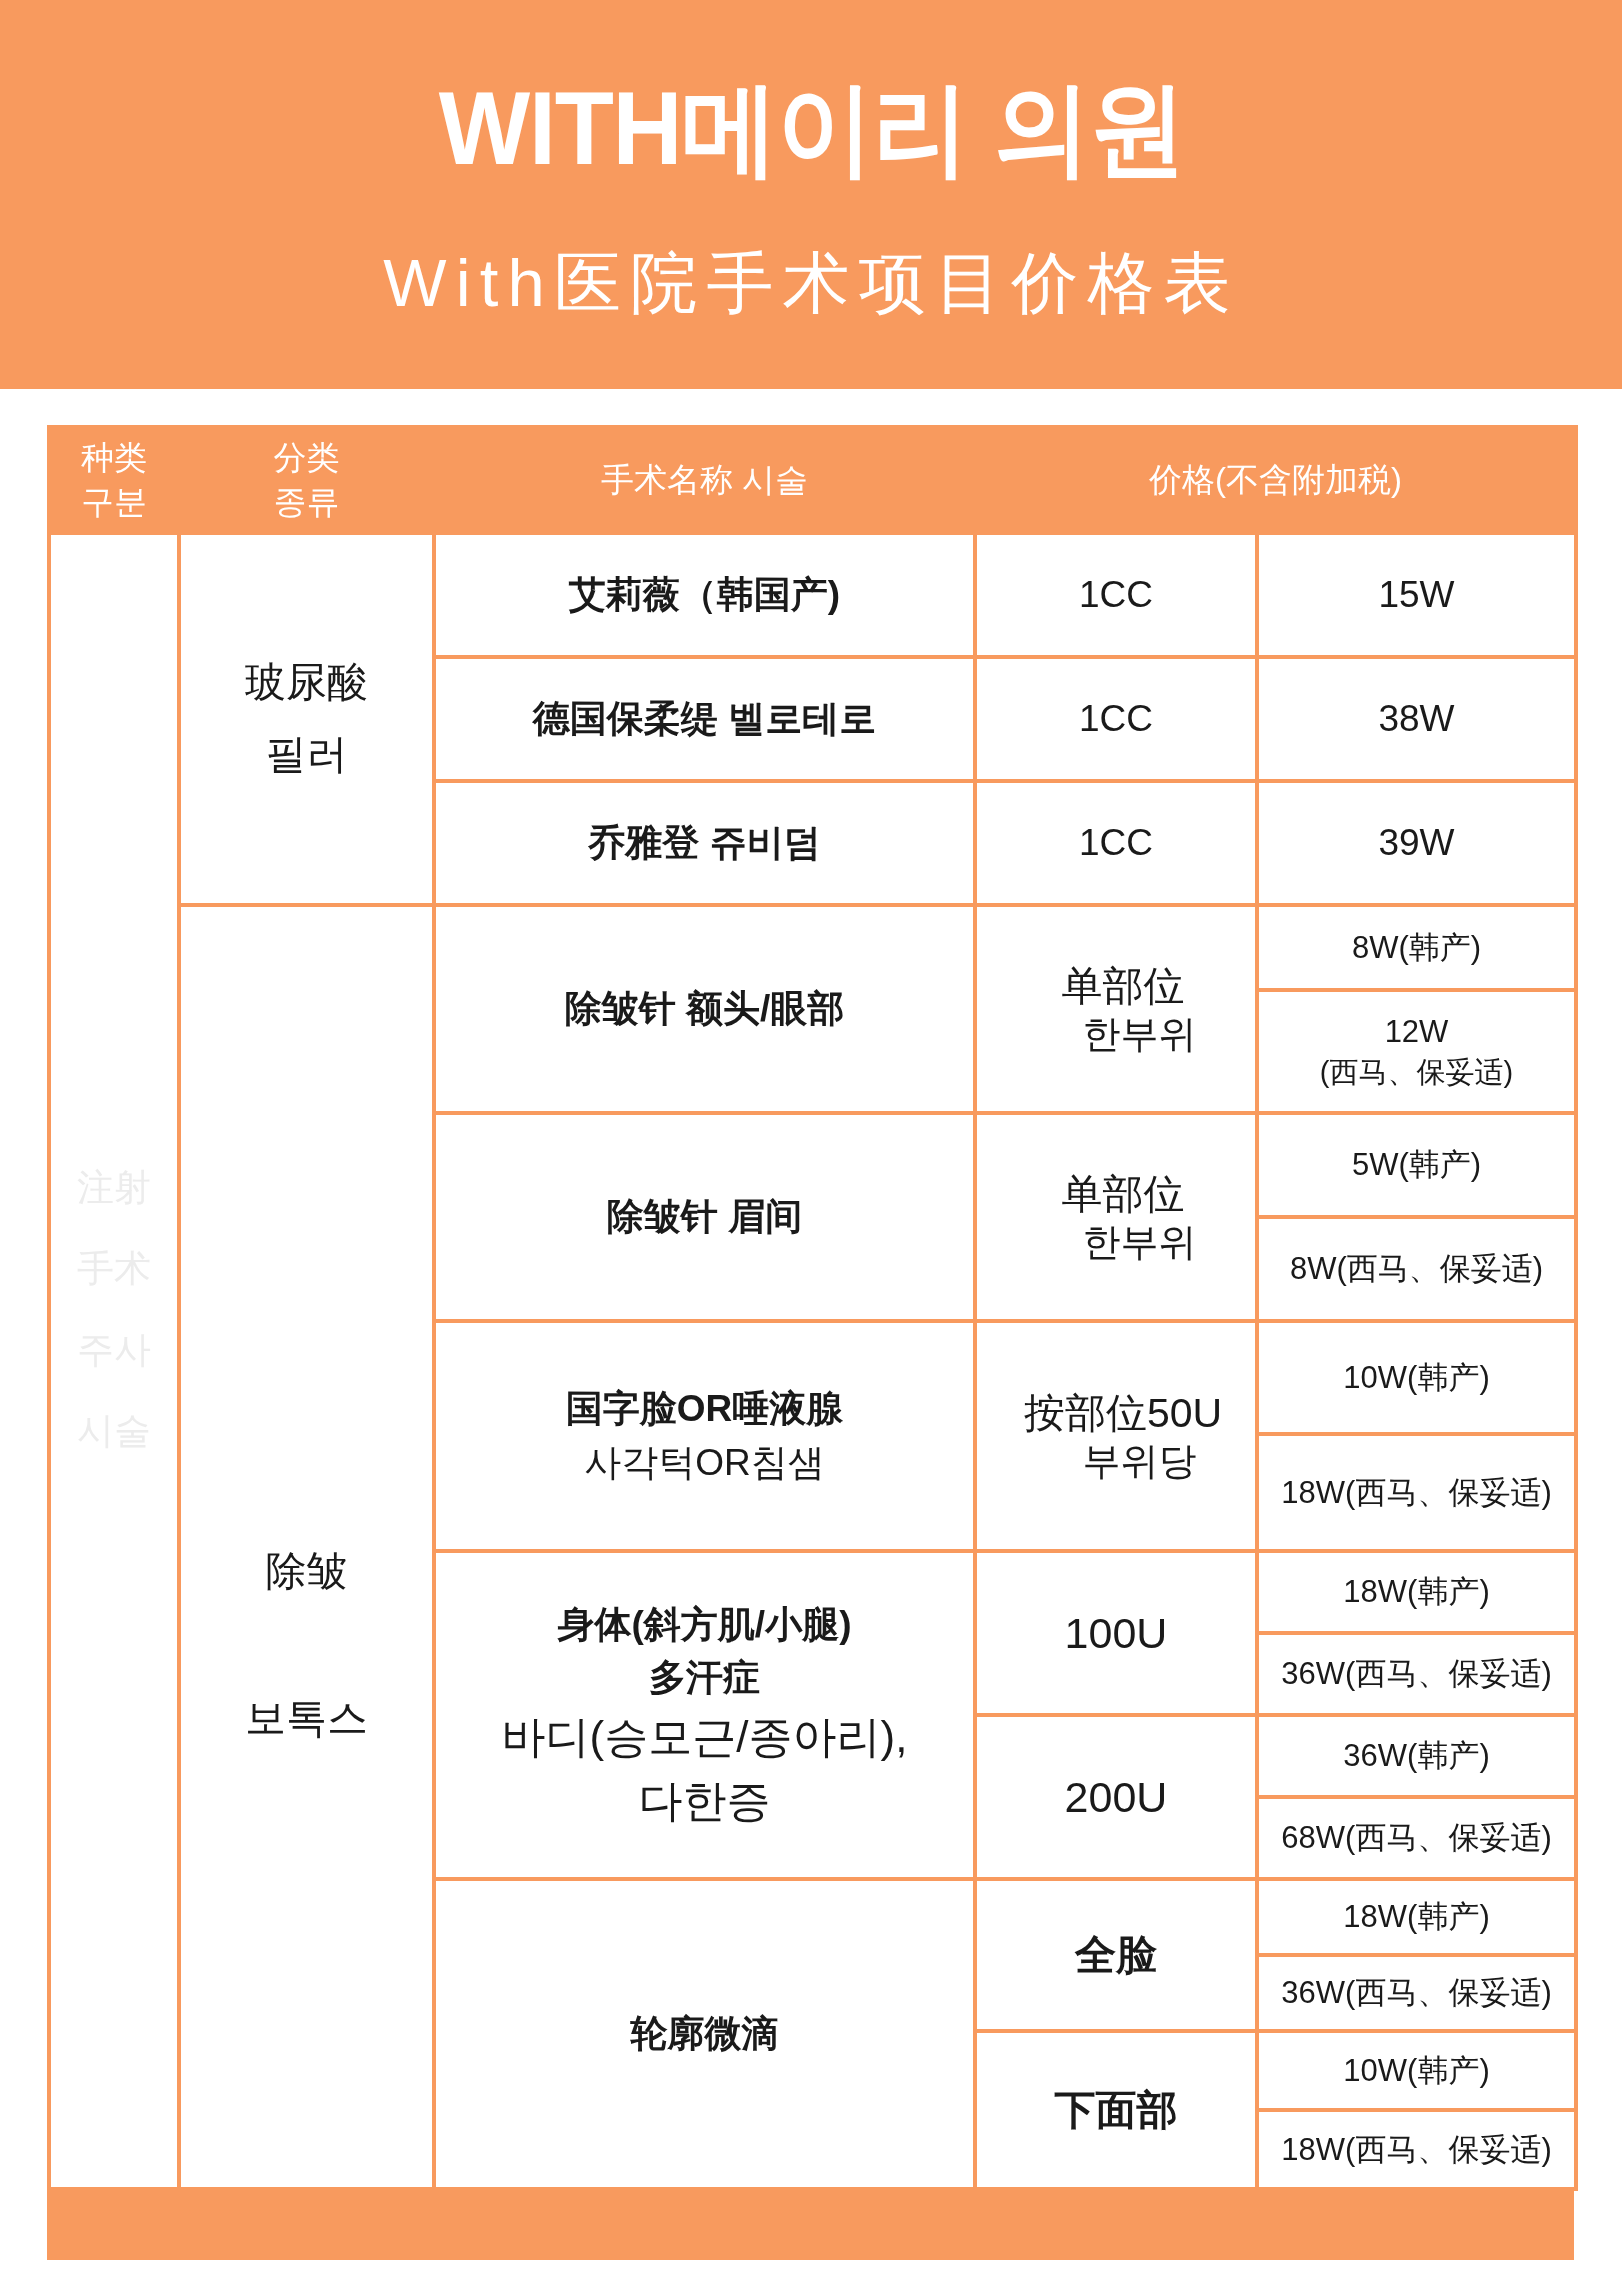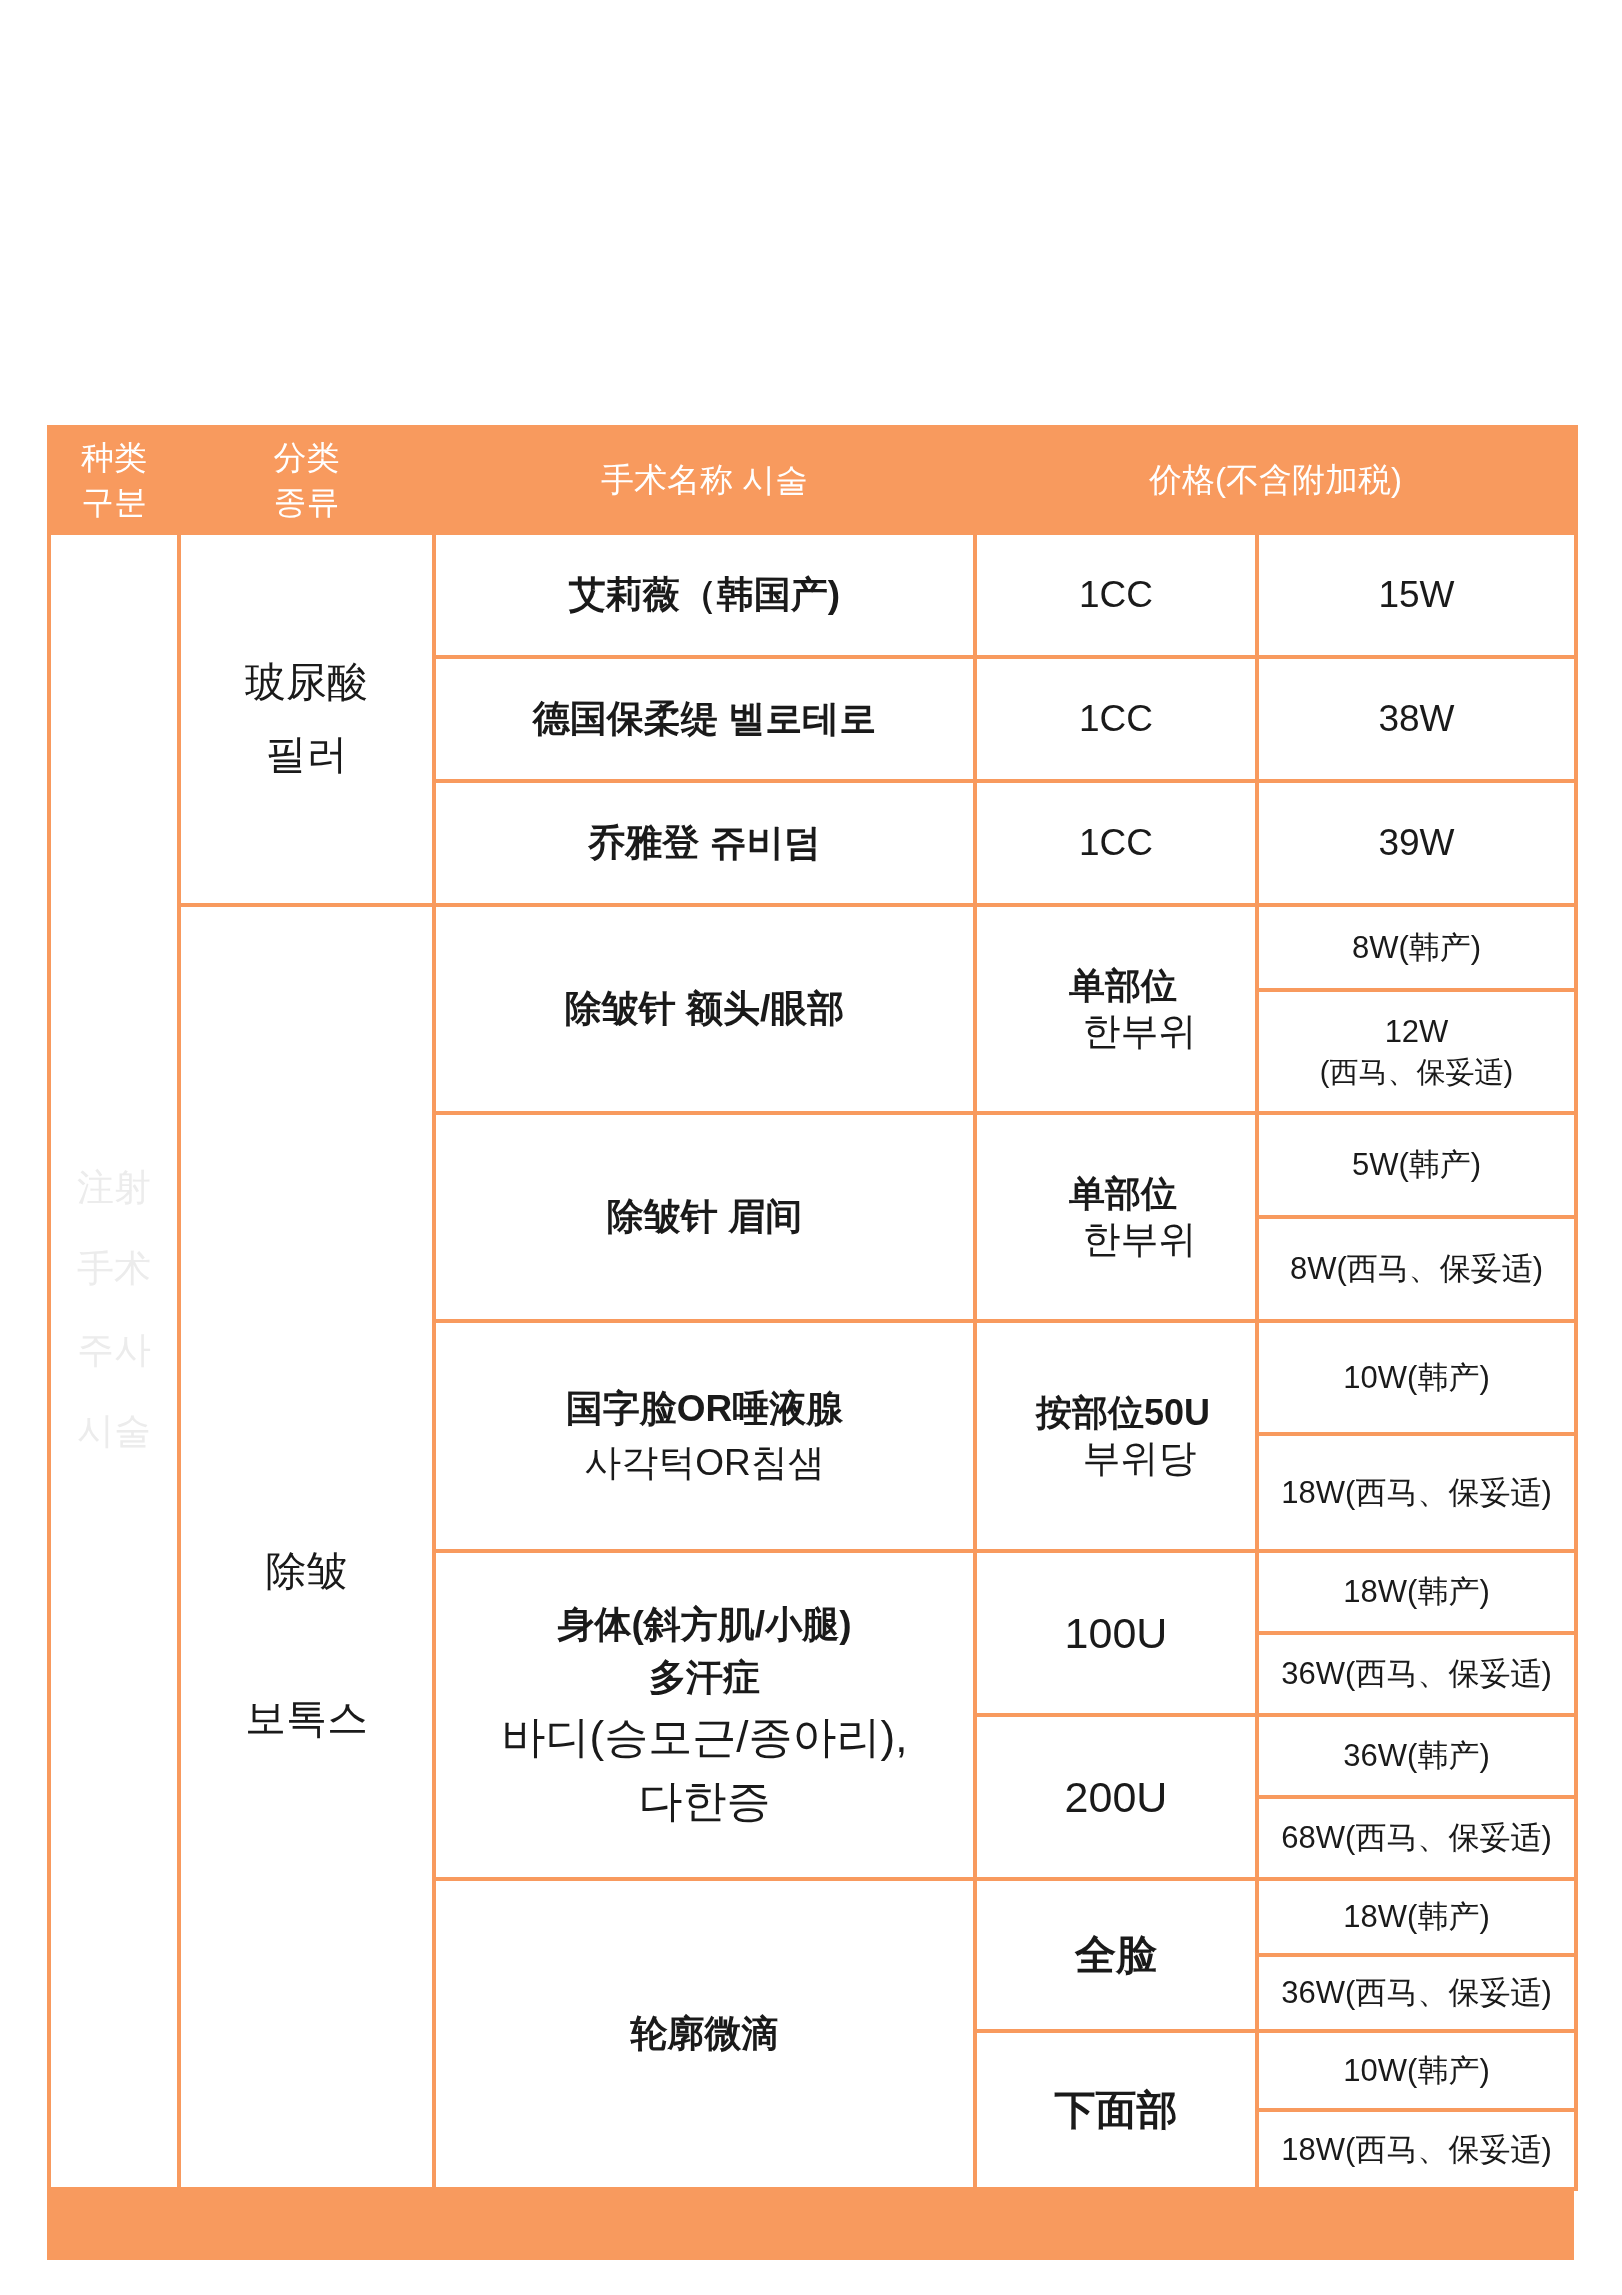--- a/index.html
+++ b/index.html
@@ -56,38 +56,42 @@
 
   .name{font-size:37px;font-weight:600;line-height:1.5;}
   .name-2l span{display:block;line-height:1.45;}
   .name-2l .kr{font-weight:500;}
   .name-4l span{display:block;line-height:1.45;}
   .name-4l .zh{font-size:37px;font-weight:600;}
   .name-4l .kr{font-size:44px;font-weight:400;}
 
   .unit-1cc{font-size:37px;font-weight:500;}
   .unit-two span{display:block;line-height:1.22;}
-  .unit-two .zh{font-size:36px;font-weight:700;padding-left:14px;}
+  .unit-two .zh{font-size:41px;font-weight:400;padding-left:14px;}
   .unit-two .kr{font-size:38px;font-weight:500;padding-left:47px;}
   .unit-u{font-size:43px;font-weight:500;}
   .unit-zone{font-size:41px;font-weight:600;}
 
   .price-lg{font-size:37px;font-weight:400;}
   .price-sm{font-size:31px;font-weight:500;}
   .price-two span{display:block;line-height:1.35;}
   .price-two .l1{font-size:31px;font-weight:500;}
   .price-two .l2{font-size:29px;font-weight:500;}
 
   .footer-bar{width:1527px;height:69px;background:var(--orange);}
 </style>
 </head>
 <body>
 
 <div class="page">
 
+  <header class="banner">
+    <div class="title">WITH메이리 의원</div>
+    <div class="subtitle">With医院手术项目价格表</div>
+  </header>
 
   <div class="table-wrap">
     <table>
       <colgroup>
         <col style="width:130px">
           <col style="width:255px">
           <col style="width:541px">
         <col style="width:282px">
           <col style="width:319px">
       </colgroup>

